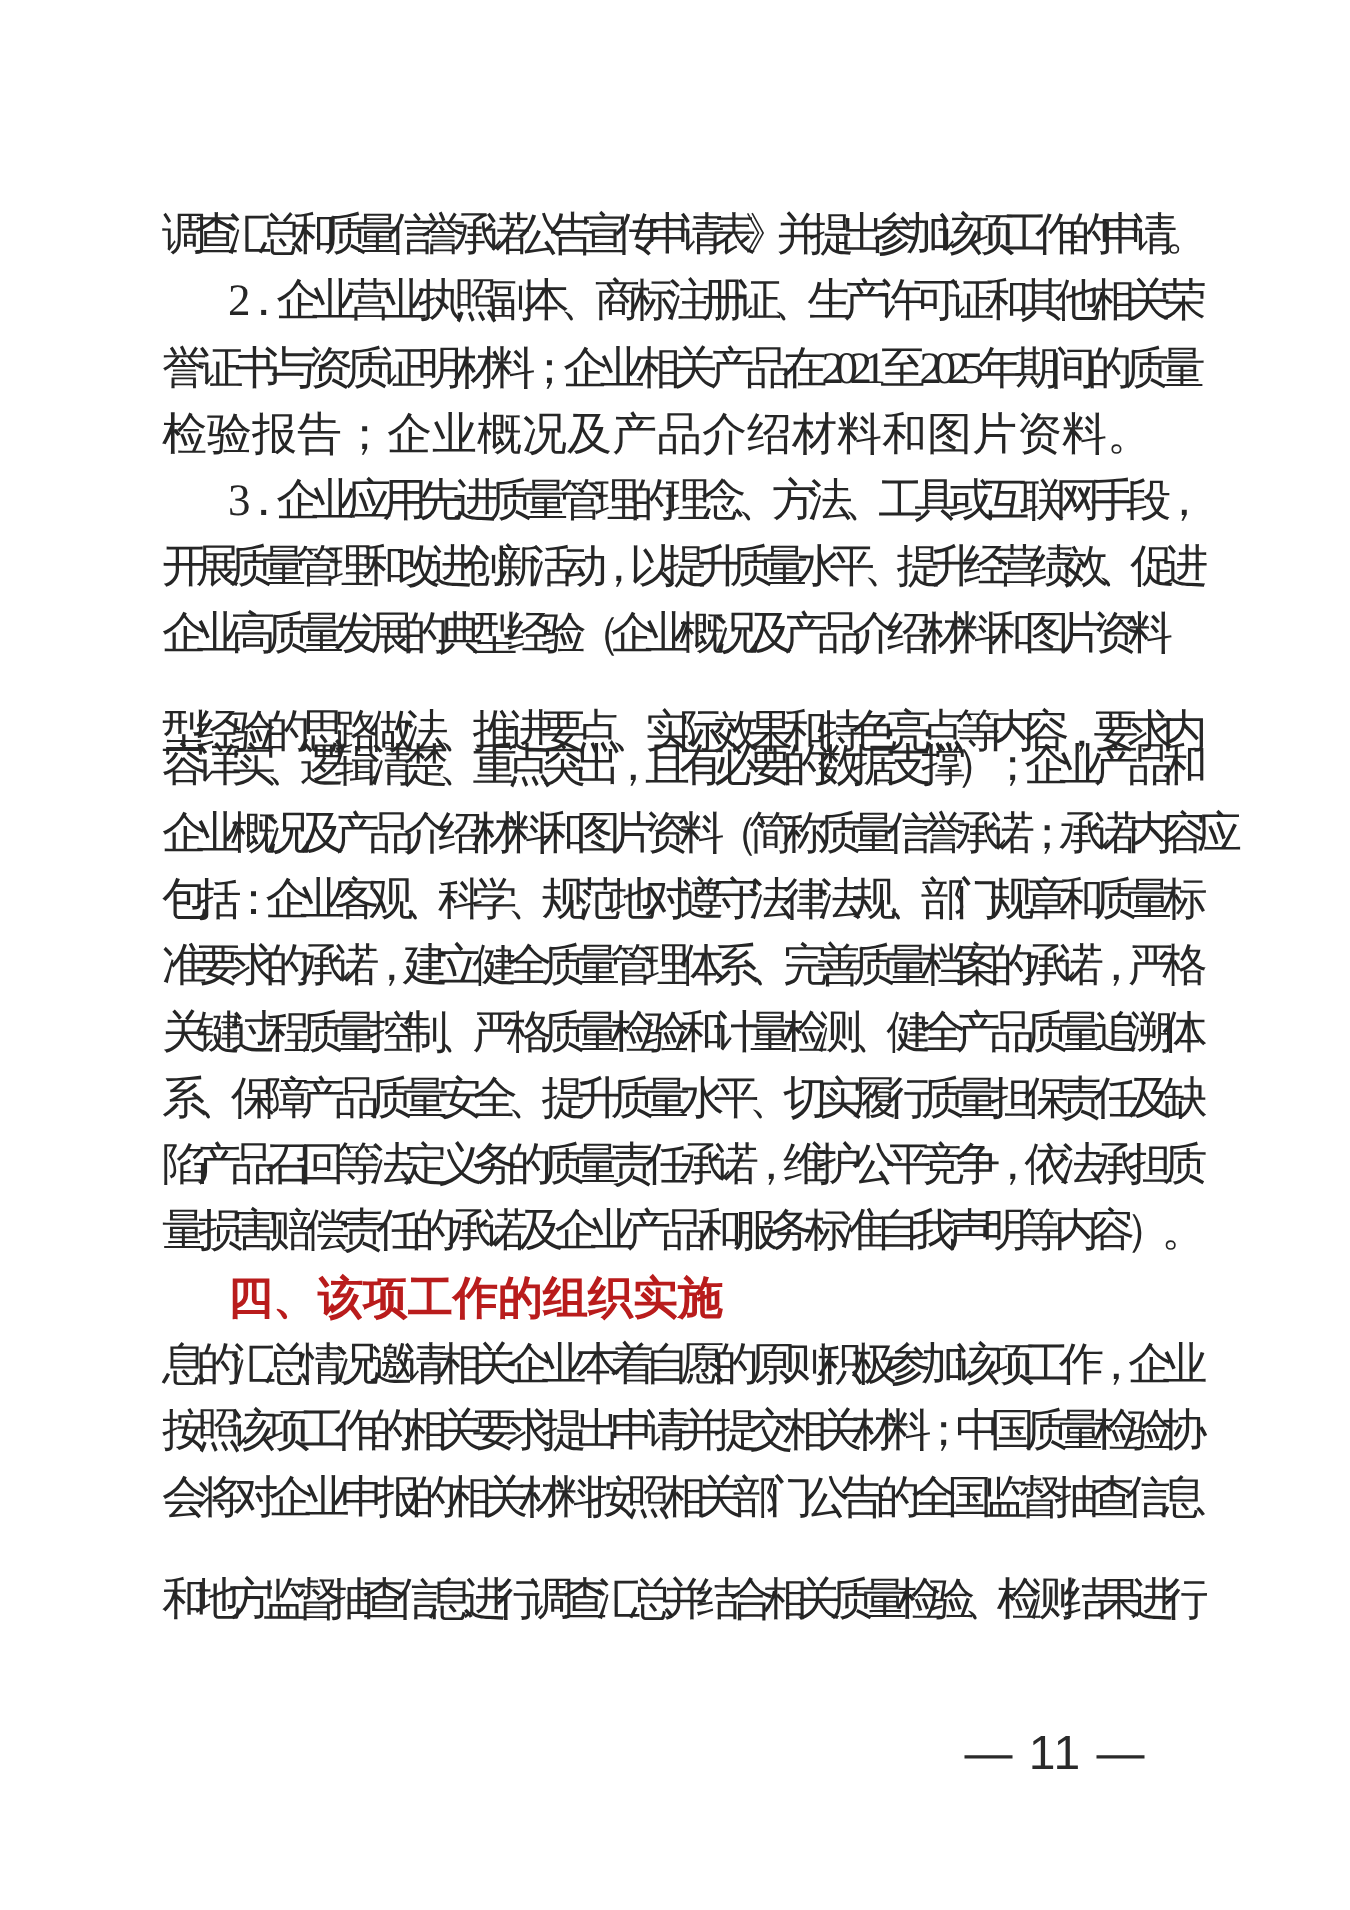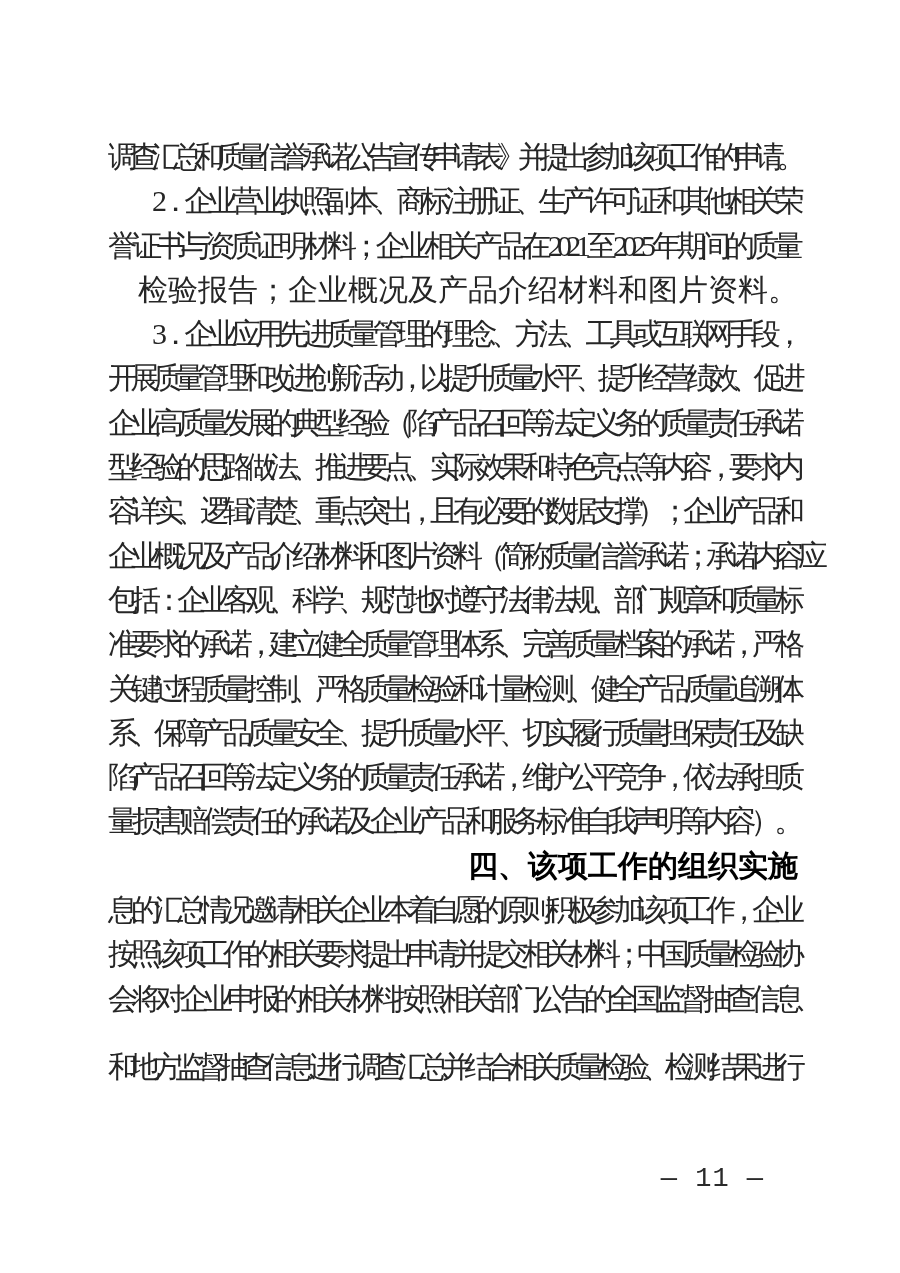--- a/index.html
+++ b/index.html
@@ -7,70 +7,68 @@
     background: #ffffff;
     font-family: "Liberation Serif", serif;
   }
   .page {
     position: relative;
     width: 900px;
     height: 1273px;
     background: #ffffff;
     overflow: hidden;
     color: #222222;
-    text-align: right;
   }
   .body-text {
     position: absolute;
     left: 108px;
     top: 135px;
     width: 690px;
   }
   .line {
     height: 44.3px;
     line-height: 44.3px;
     font-size: 30px;
     white-space: nowrap;
     color: #262626;
     font-family: "Liberation Serif", serif;
   }
   .line span { display: inline-block; white-space: nowrap; }
   .ind { padding-left: 44px; }
   .heading {
     font-family: "Liberation Sans", sans-serif;
     font-weight: 700;
-    color: #000000;
+    color: #b91c1c;
     font-size: 30px;
   }
   .page-number {
     position: absolute;
     top: 1146px;
     right: 136px;
     height: 44px;
     line-height: 44px;
-    font-size: 27px;
+    font-size: 32px;
     color: #2a2a2a;
-    font-family: Liberation Mono, monospace;
+    font-family: Liberation Sans, sans-serif;
     letter-spacing: 1px;
-    margin-top: 11px;
   }
 </style>
 </head>
 <body>
 
 <div class="page">
   <div class="body-text">
     <div class="line jline just"><span style="letter-spacing: -8.4375px;">调查汇总和质量信誉承诺公告宣传申请表》并提出参加该项工作的申请。</span></div>
     <div class="line ind jline just"><span style="letter-spacing: -6.39286px;">2．企业营业执照副本、商标注册证、生产许可证和其他相关荣</span></div>
     <div class="line jline just"><span style="letter-spacing: -5.67568px;">誉证书与资质证明材料；企业相关产品在 2021 至 2025 年期间的质量</span></div>
     <div class="line jline"><span>检验报告；企业概况及产品介绍材料和图片资料。</span></div>
     <div class="line ind jline just"><span style="letter-spacing: -6.39286px;">3．企业应用先进质量管理的理念、方法、工具或互联网手段，</span></div>
     <div class="line jline just"><span style="letter-spacing: -7.74194px;">开展质量管理和改进创新活动，以提升质量水平、提升经营绩效、促进</span></div>
-    <div class="line jline just"><span style="letter-spacing: -7px;">企业高质量发展的典型经验（陷产品召回等法定义务的质量责任承诺</span></div>
-    <div class="line jline just"><span style="letter-spacing: -7px;">型经验的思路做法、推进要点、实际效果和特色亮点等内容，要求内</span></div>
+    <div class="line jline just"><span style="letter-spacing: -7px;">企业高质量发展的典型经验（企业概况及产品介绍材料和图片资料</span></div>
+    <div class="line jline just"><span style="letter-spacing: -7px; margin-top: 21px;">型经验的思路做法、推进要点、实际效果和特色亮点等内容，要求内</span></div>
     <div class="line jline just"><span style="letter-spacing: -7px;">容详实、逻辑清楚、重点突出，且有必要的数据支撑）；企业产品和</span></div>
     <div class="line jline just"><span style="letter-spacing: -7px;">企业概况及产品介绍材料和图片资料（简称质量信誉承诺；承诺内容应</span></div>
     <div class="line jline just"><span style="letter-spacing: -7px;">包括：企业客观、科学、规范地对遵守法律法规、部门规章和质量标</span></div>
     <div class="line jline just"><span style="letter-spacing: -7px;">准要求的承诺，建立健全质量管理体系、完善质量档案的承诺，严格</span></div>
     <div class="line jline just"><span style="letter-spacing: -7px;">关键过程质量控制、严格质量检验和计量检测、健全产品质量追溯体</span></div>
     <div class="line jline just"><span style="letter-spacing: -7px;">系、保障产品质量安全、提升质量水平、切实履行质量担保责任及缺</span></div>
     <div class="line jline just"><span style="letter-spacing: -7px;">陷产品召回等法定义务的质量责任承诺，维护公平竞争，依法承担质</span></div>
     <div class="line jline"><span style="letter-spacing: -6.2069px;">量损害赔偿责任的承诺及企业产品和服务标准自我声明等内容）。</span></div>
     <div class="line ind heading"><span>四、该项工作的组织实施</span></div>
     <div class="line jline just"><span style="letter-spacing: -7px;">息的汇总情况邀请相关企业本着自愿的原则积极参加该项工作，企业</span></div>

